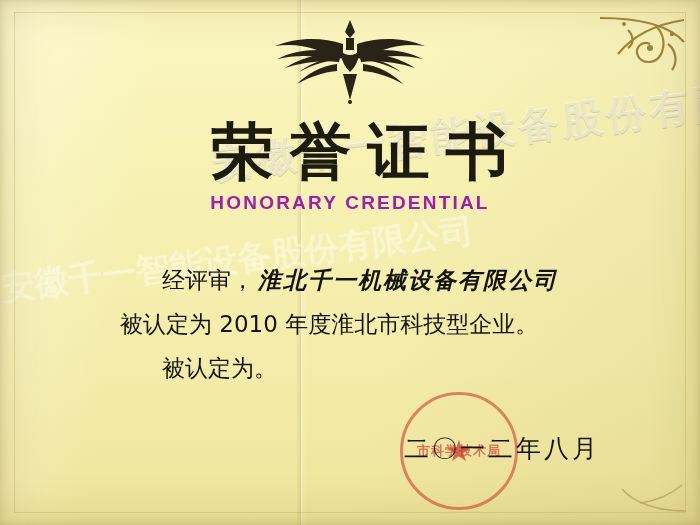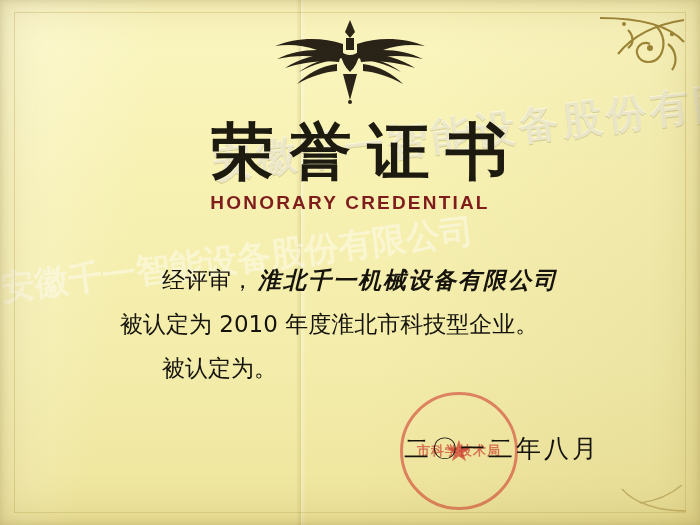--- a/index.html
+++ b/index.html
@@ -88,21 +88,21 @@
   }
   .title-en {
     position: absolute;
     top: 192px;
     left: 0; right: 0;
     text-align: center;
     font-family: "Liberation Sans", sans-serif;
     font-weight: bold;
     font-size: 19px;
     letter-spacing: 2.2px;
-    color: #7f1d1d;
+    color: #a21caf;
   }
 
   
   .body {
     position: absolute;
     left: 72px;
     right: 58px;
     top: 258px;
     color: #15130c;
     font-family: "DejaVu Sans", sans-serif;

